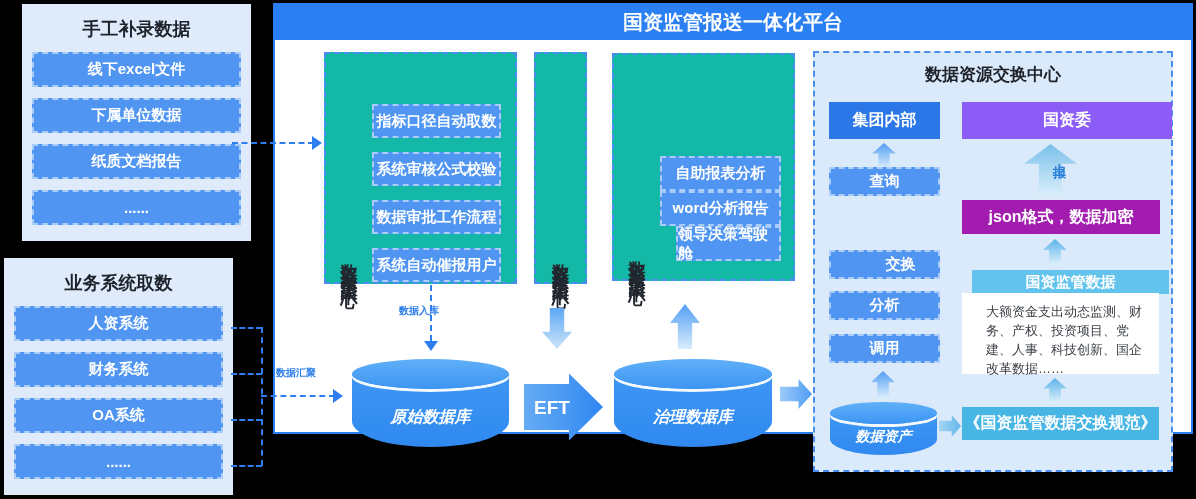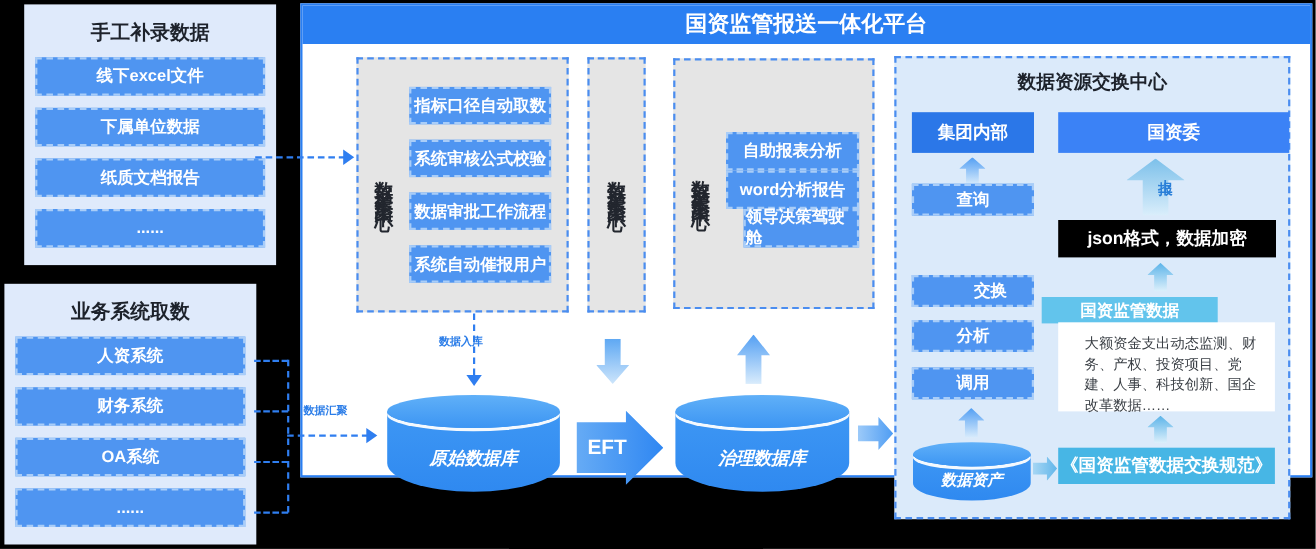--- a/index.html
+++ b/index.html
@@ -14,22 +14,22 @@
             font-size:15px;display:flex;align-items:center;justify-content:center;box-sizing:border-box;}
   .src-items .blue-btn{height:35px;}
 
   
   .platform{position:absolute;left:273px;top:3px;width:920px;height:431px;background:#fff;
             border:2px solid #2a7ff2;box-sizing:border-box;}
   .plat-header{position:absolute;left:0;top:0;width:100%;height:35px;background:#2a7ff2;
                color:#fff;font-size:20px;font-weight:bold;text-align:center;line-height:35px;}
 
   
-  .dash-box{position:absolute;border:2px dashed #4a8df0;background:#e5e5e5;box-sizing:border-box;
-            display:flex;align-items:center;}
+  .dash-box{position:absolute;border:2px dashed #4a8df0;background:#14b8a6;box-sizing:border-box;
+            display:flex;align-items:flex-end;}
   .vlabel{writing-mode:vertical-lr;text-orientation:upright;font-size:17px;font-weight:bold;
           color:#22262e;letter-spacing:4px;line-height:1;}
   .vcol{display:flex;align-items:center;justify-content:center;}
   .box-items{flex:1;display:flex;flex-direction:column;padding-right:14px;}
   .box-items .blue-btn{height:34px;font-size:15px;}
 
   
   .xchg{position:absolute;left:813px;top:51px;width:360px;height:421px;background:#dbeafa;
         border:2px dashed #4a8df0;box-sizing:border-box;}
   .xchg-title{position:absolute;left:0;top:10px;width:100%;text-align:center;
@@ -155,46 +155,46 @@
 
   <div class="dashV" style="left:155px;top:280px;height:56px;"></div>
   <div class="head-down" style="left:149px;top:336px;"></div>
   <span class="flow-label" style="left:124px;top:299px;">数据入库</span>
 </div>
 
 <div class="xchg">
   <div class="xchg-title">数据资源交换中心</div>
 
   <div class="solid-btn" style="left:14px;top:49px;width:111px;height:37px;background:#2b77e8;font-size:16px;">集团内部</div>
-  <div class="solid-btn" style="left:147px;top:49px;width:210px;height:37px;background:#3b82f6;font-size:16px;">国资委</div>
+  <div class="solid-btn" style="left:147px;top:49px;width:210px;height:37px;background:#8b5cf6;font-size:16px;">国资委</div>
 
   <div class="arr arr-up" style="left:57px;top:90px;width:24px;height:25px;"></div>
 
   <div class="action-btn" style="top:114px;">查询</div>
   <div class="action-btn" style="top:157px;margin-top:40px;">下载</div>
   <div class="action-btn" style="top:197px;padding-left:32px;">交换</div>
   <div class="action-btn" style="top:238px;">分析</div>
   <div class="action-btn" style="top:281px;">调用</div>
 
   <div class="arr arr-up" style="left:56px;top:318px;width:24px;height:27px;"></div>
 
   <div class="cyl" style="left:15px;top:349px;width:107px;height:53px;">
     <div class="cyl-top" style="height:22px;"></div>
     <div class="cyl-body" style="top:11px;border-radius:0 0 50% 50% / 0 0 16px 16px;"></div>
     <div class="cyl-label" style="top:26px;font-size:14px;">数据资产</div>
   </div>
 
   <div class="arr report-arrow" style="left:209px;top:91px;width:53px;height:52px;"></div>
   <span class="report-text" style="left:235px;top:100px;transform:none;">上报</span>
 
-  <div class="solid-btn" style="left:147px;top:147px;width:198px;height:34px;background:#000000;font-size:16px;">json格式，数据加密</div>
+  <div class="solid-btn" style="left:147px;top:147px;width:198px;height:34px;background:#a21caf;font-size:16px;">json格式，数据加密</div>
 
   <div class="arr arr-up-cyan" style="left:228px;top:186px;width:24px;height:26px;"></div>
 
-  <div class="solid-btn" style="left:132px;top:217px;width:160px;height:24px;background:#62c4ec;font-size:15px;">国资监管数据</div>
+  <div class="solid-btn" style="left:157px;top:217px;width:197px;height:24px;background:#62c4ec;font-size:15px;">国资监管数据</div>
   <div class="data-body">大额资金支出动态监测、财务、产权、投资项目、党建、人事、科技创新、国企改革数据……</div>
 
   <div class="arr arr-up-cyan" style="left:228px;top:325px;width:24px;height:25px;"></div>
 
   <div class="solid-btn" style="left:147px;top:354px;width:197px;height:33px;background:#47b6e5;font-size:16px;">《国资监管数据交换规范》</div>
 
   <div class="arr arr-right" style="left:124px;top:362px;width:22px;height:22px;background:linear-gradient(to right,#a6d6f4,#62b6ea);"></div>
 </div>
 
 <div class="dashH" style="left:232px;top:142px;width:82px;"></div>

